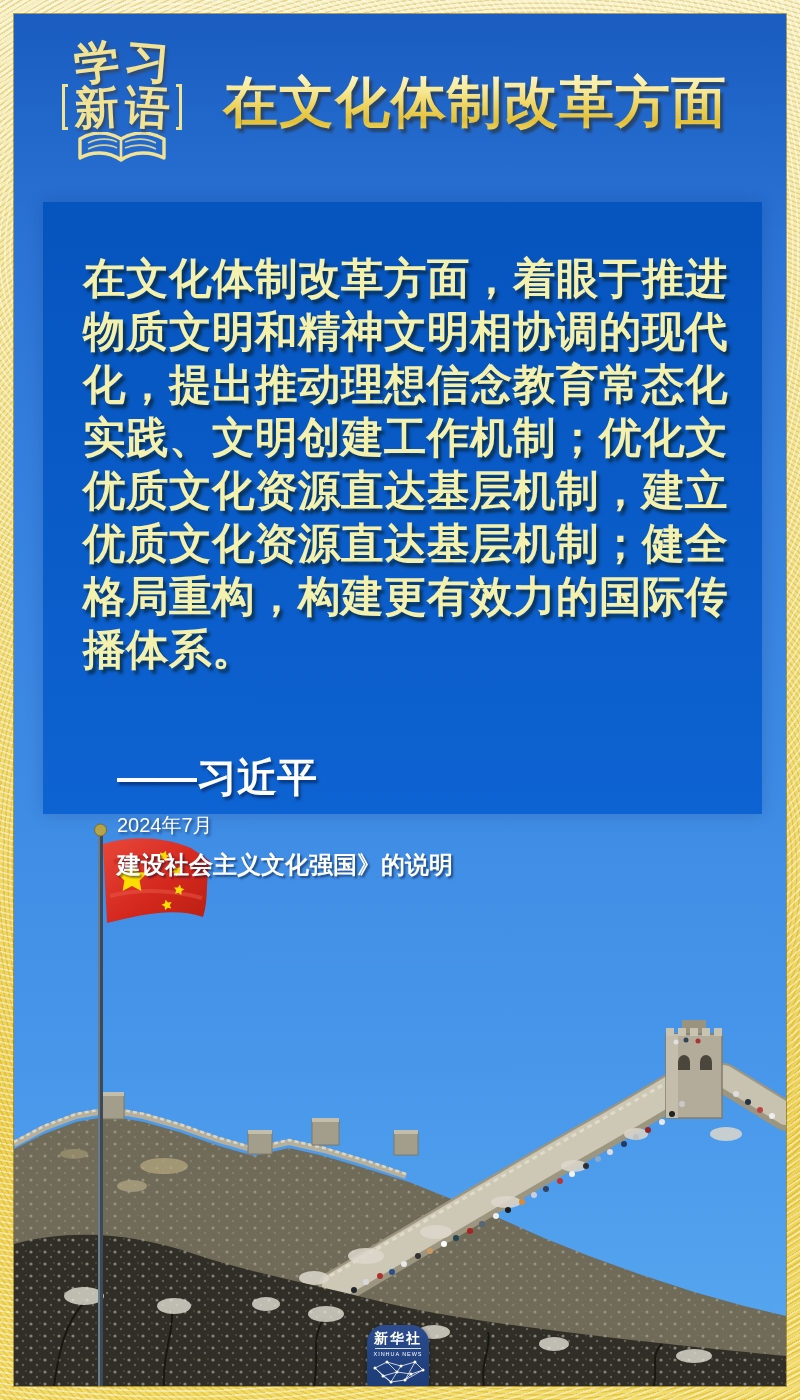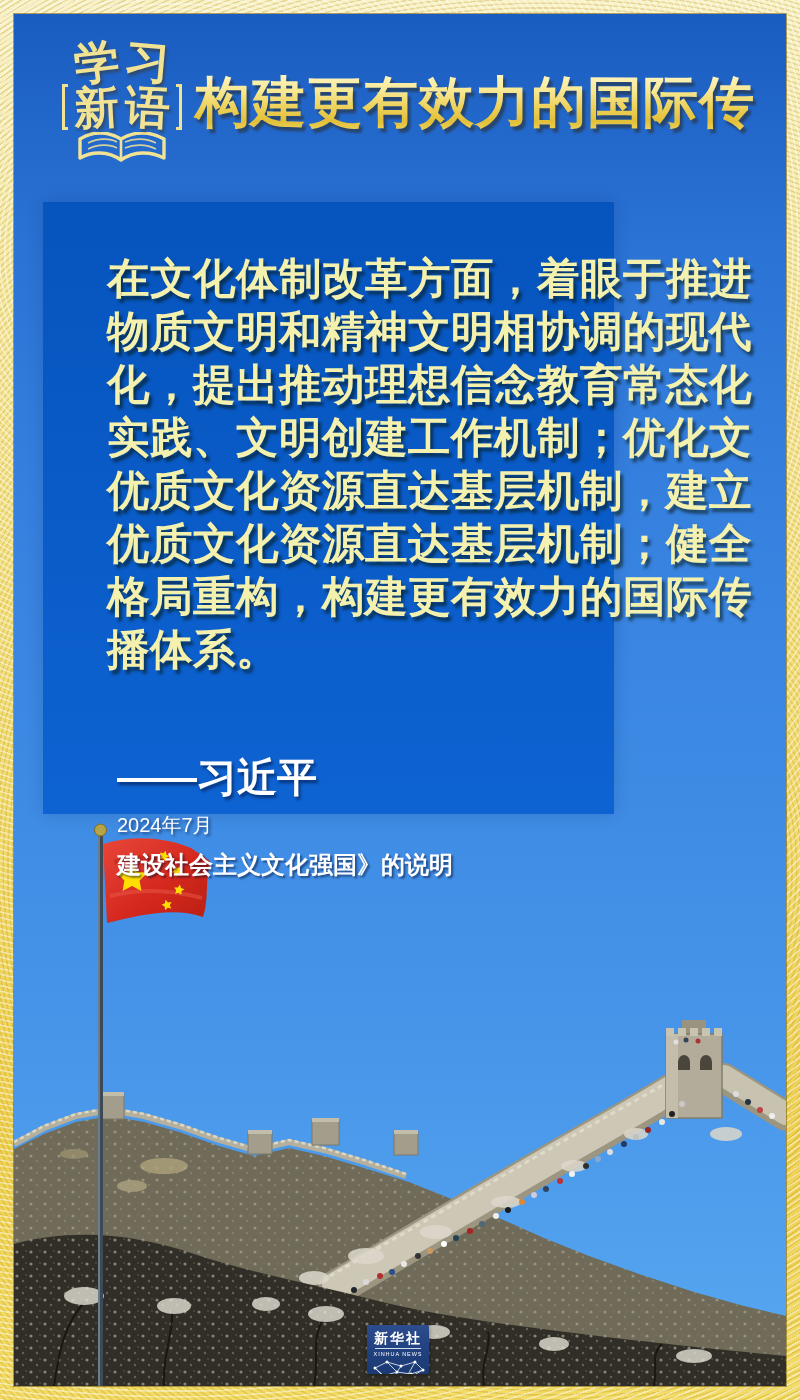--- a/index.html
+++ b/index.html
@@ -33,40 +33,40 @@
   .bracket.r{border-right:3px solid #f2e394;border-top:3px solid #f2e394;border-bottom:3px solid #f2e394;}
   .logo-book{display:block;margin:2px auto 0;}
 
   .main-title{position:absolute;left:168px;top:56px;width:586px;text-align:center;
     font-size:55px;font-weight:900;letter-spacing:1px;line-height:64px;white-space:nowrap;
     background:linear-gradient(180deg,#fff8cc 0%,#f8e894 32%,#edd159 58%,#e2bf38 80%,#f1da68 100%);
     -webkit-background-clip:text;background-clip:text;color:transparent;
     filter:drop-shadow(3px 4px 1px rgba(45,28,0,.45));}
 
   
-  .quote-panel{position:absolute;left:29px;top:188px;width:571px;height:612px;
+  .quote-panel{position:absolute;left:29px;top:188px;width:719px;height:612px;
     background:linear-gradient(180deg,#0654be 0%,#0a5cc8 55%,#0e63d2 100%);
-    box-shadow:0 0 16px rgba(0,25,80,.18);padding-left:24px;}
+    box-shadow:0 0 16px rgba(0,25,80,.18);}
   .quote-text{padding:50px 30px 0 40px;}
   .quote-line{font-size:42.5px;font-weight:700;line-height:53px;color:#f4f0ad;
     letter-spacing:0.5px;white-space:nowrap;
     text-shadow:3px 4px 3px rgba(8,18,4,.55);}
 
   
   .attr-block{position:absolute;right:49px;top:738px;width:620px;text-align:left;color:#fff;z-index:5;}
   .attr-name{font-size:40px;font-weight:800;line-height:50px;text-shadow:2px 3px 3px rgba(0,10,40,.5);}
   .attr-date{font-size:20px;font-weight:400;line-height:46px;text-shadow:2px 2px 3px rgba(0,10,40,.5);}
   .attr-src{font-size:24px;font-weight:700;line-height:33px;margin-right:10px;
     text-shadow:2px 2px 2px rgba(0,10,40,.5);}
 
   
   .photo{position:absolute;left:0;top:790px;width:772px;height:582px;}
 
   
-  .badge{position:absolute;left:353px;top:1311px;width:62px;height:49px;border-radius:2px;
+  .badge{position:absolute;left:353px;top:1311px;width:62px;height:74px;border-radius:18px;
     background:linear-gradient(180deg,#2c4c8e 0%,#20407e 55%,#1b3a74 100%);
     box-shadow:0 1px 4px rgba(0,0,0,.4);z-index:6;overflow:hidden;text-align:center;color:#fff;}
   .badge-cn{font-size:14px;font-weight:700;letter-spacing:2px;margin-top:6px;line-height:15px;}
   .badge-rule{width:46px;height:1px;background:rgba(230,238,250,.9);margin:2px auto 2px;}
   .badge-en{font-size:6px;letter-spacing:1px;line-height:7px;transform:scale(.92);}
 </style>
 </head>
 <body>
 
 <div class="poster">
@@ -83,21 +83,21 @@
         <span class="ch">语</span>
         <span class="bracket r"></span>
       </div>
       <svg class="logo-book" width="92" height="30" viewBox="0 0 92 30">
         <path d="M4,7 C16,-1 32,-1 45,7 C58,-1 74,-1 88,7 L88,26 C74,19 58,19 45,28 C32,19 16,19 4,26 Z" fill="none" stroke="#f2e394" stroke-width="3.4" stroke-linejoin="round"></path>
         <line x1="45" y1="7" x2="45" y2="27" stroke="#f2e394" stroke-width="2.6"></line>
         <path d="M12,11 C22,6 34,6 41,10 M12,17 C22,12 34,12 41,16 M49,10 C58,6 70,6 80,11 M49,16 C58,12 70,12 80,17" fill="none" stroke="#f2e394" stroke-width="1.6" opacity=".85"></path>
       </svg>
     </div>
 
-    <div class="main-title">构建更有效力的国际传</div>
+    <div class="main-title">在文化体制改革方面</div>
 
     <div class="quote-panel">
       <div class="quote-text">
         <div class="quote-line">在文化体制改革方面，着眼于推进</div>
         <div class="quote-line">物质文明和精神文明相协调的现代</div>
         <div class="quote-line">化，提出推动理想信念教育常态化</div>
         <div class="quote-line">实践、文明创建工作机制；优化文</div>
         <div class="quote-line">优质文化资源直达基层机制，建立</div>
         <div class="quote-line">优质文化资源直达基层机制；健全</div>
         <div class="quote-line">格局重构，构建更有效力的国际传</div>

